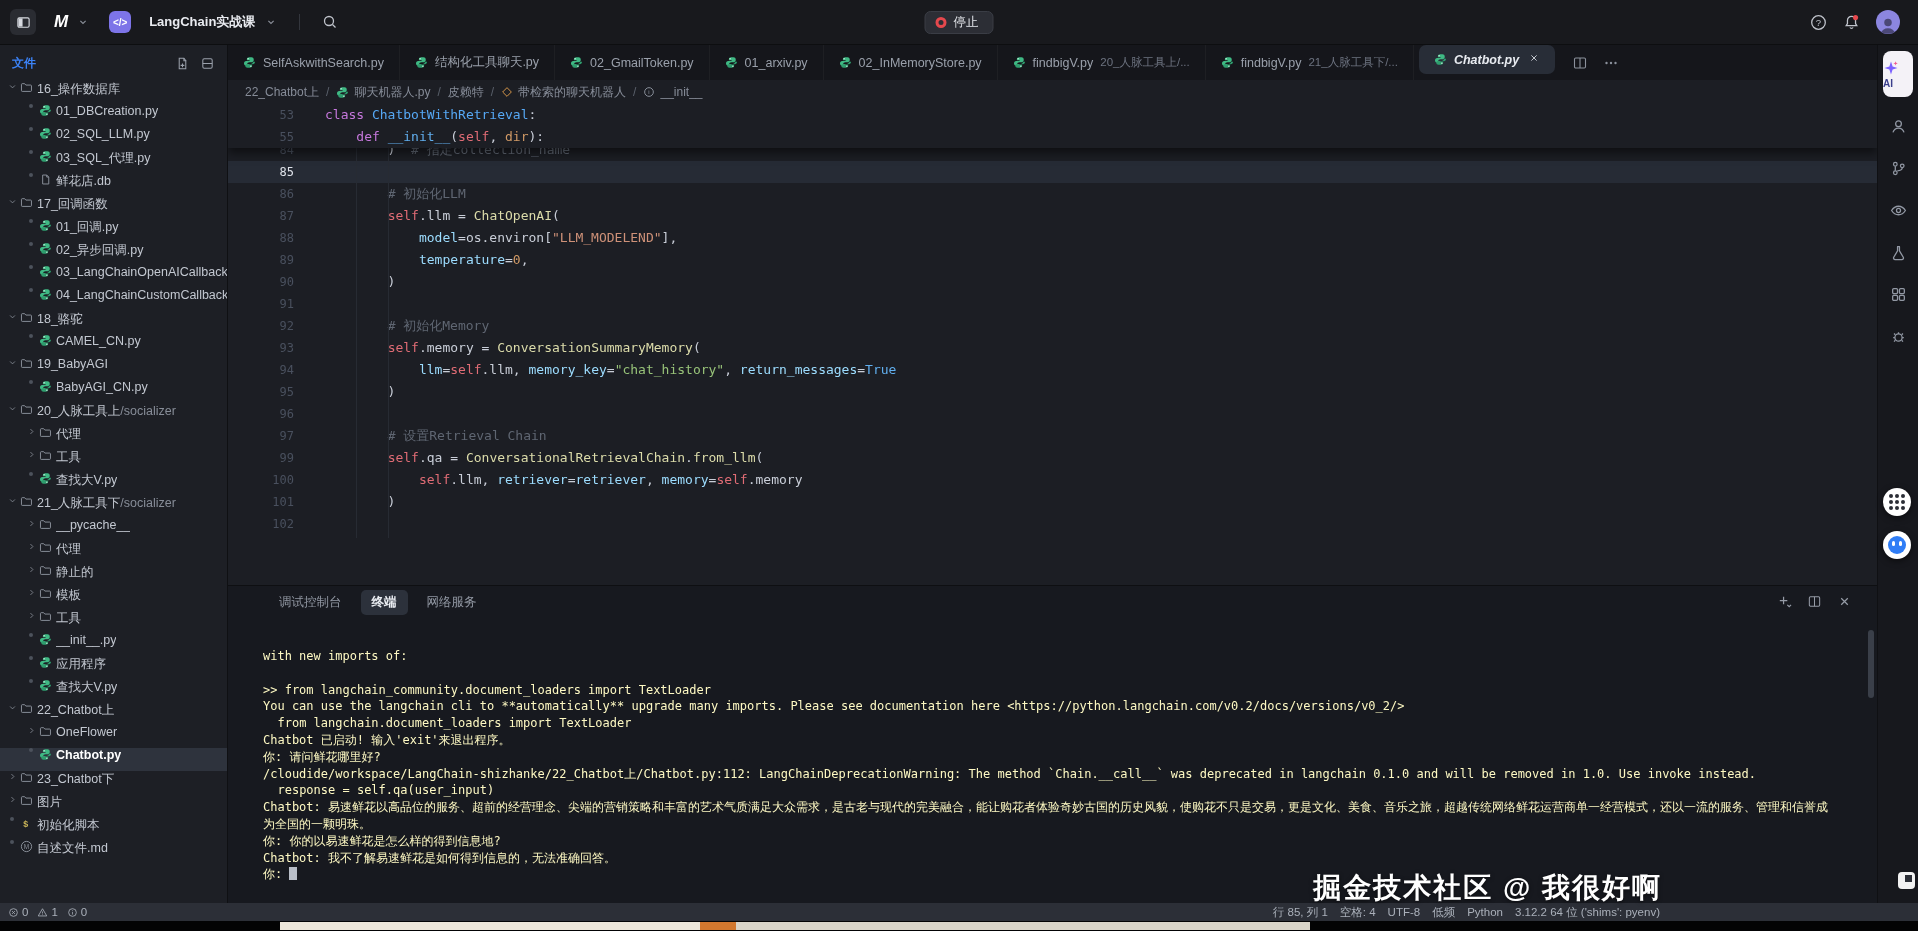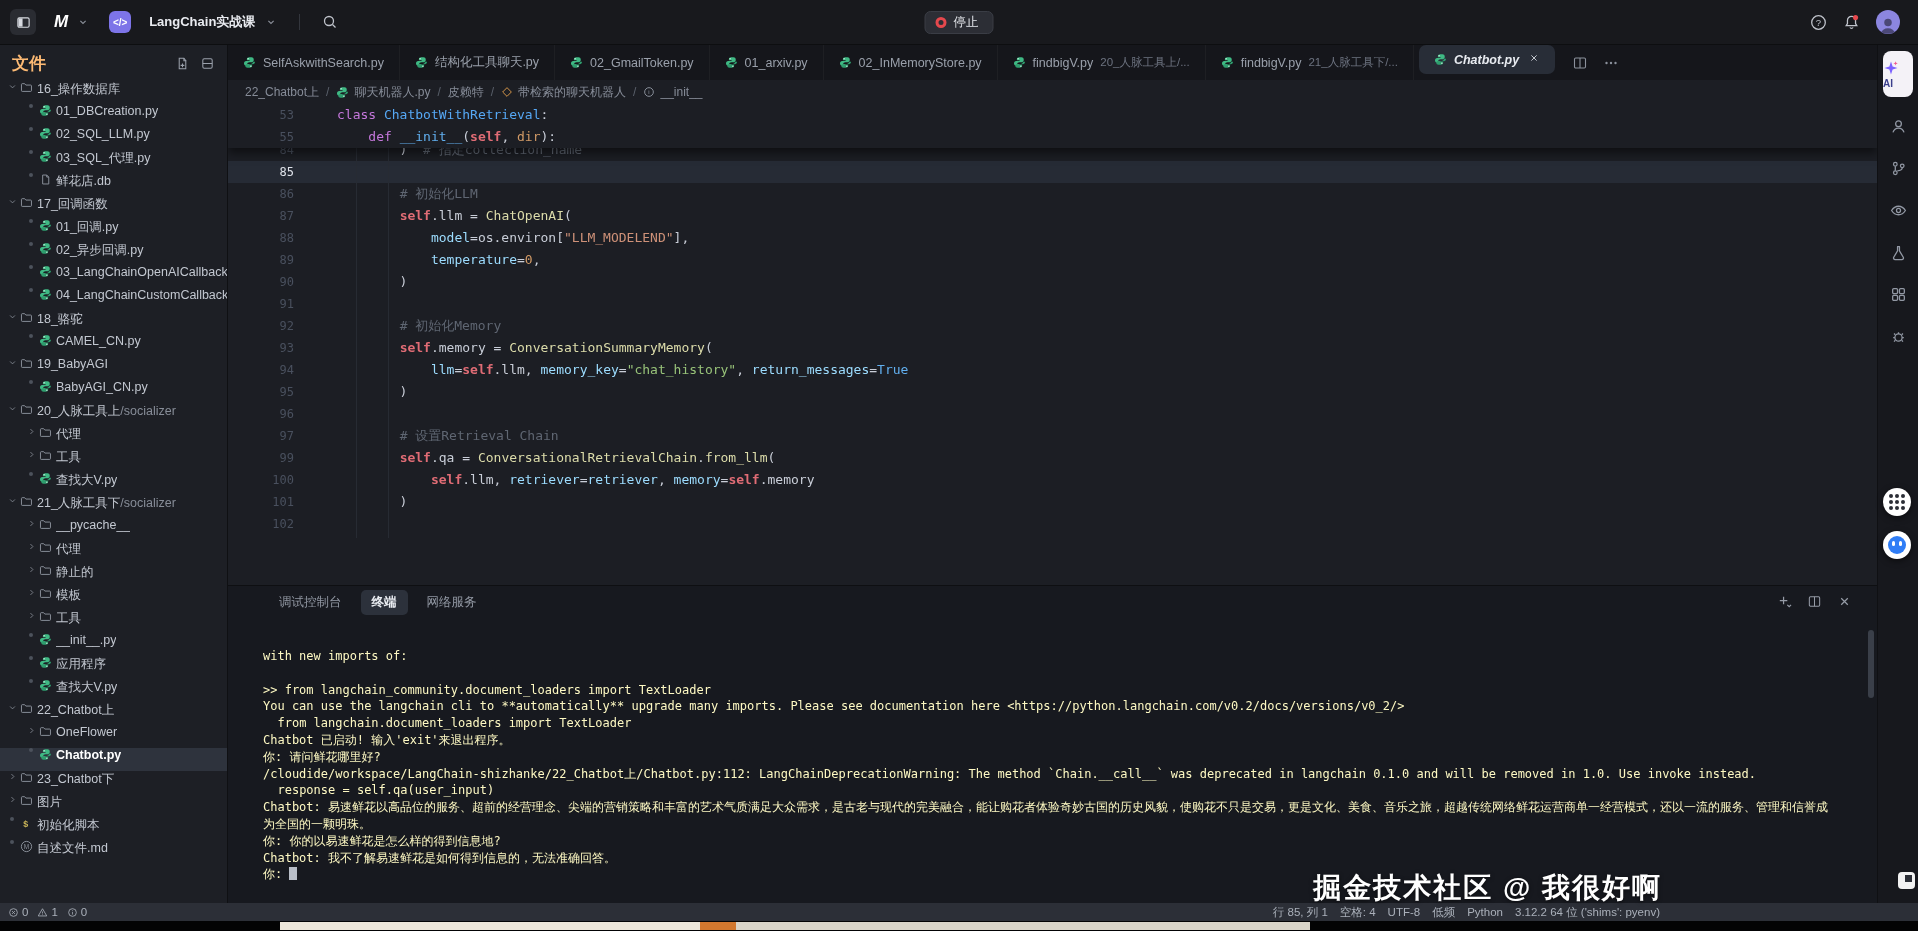--- a/index.html
+++ b/index.html
@@ -20,21 +20,21 @@
   .tb-div{width:1px;height:16px;background:#33363d;margin:0 12px;}
   .tb-search{color:#c0c4cc;}
   #stop-btn{position:absolute;left:50%;top:11px;transform:translateX(-50%);height:23px;padding:0 14px 0 10px;background:#2c2e35;border:1px solid #3a3d45;border-radius:6px;display:flex;align-items:center;gap:7px;color:#e4e7ec;font-size:12.5px;cursor:pointer;}
   .stop-dot{width:11px;height:11px;border:3px solid #e5484d;border-radius:50%;}
   .tb-right{margin-left:auto;display:flex;align-items:center;gap:16px;color:#c0c4cc;}
   .avatar{width:24px;height:24px;border-radius:50%;background:#8c86e0;display:flex;align-items:flex-end;justify-content:center;overflow:hidden;}
 
   
   #sidebar{position:absolute;left:0;top:45px;width:228px;height:858px;background:#1d1f25;border-right:1px solid #0f1013;overflow:hidden;}
   .ex-head{height:36px;display:flex;align-items:center;padding:0 12px;}
-  .ex-title{font-size:17px;font-weight:bold;color:#fdba74;font-family:Liberation Serif, serif;}
+  .ex-title{font-size:12px;font-weight:bold;color:#3b82f6;font-family:Liberation Serif, serif;}
   .ex-actions{margin-left:auto;display:flex;gap:10px;color:#9ba1ac;}
   .trow{height:23px;display:flex;align-items:flex-start;font-size:12.5px;color:#c3c8d1;white-space:nowrap;overflow:hidden;cursor:pointer;}
   .trow .tind{flex:none;}
   .tslot{width:16px;flex:none;display:flex;align-items:center;justify-content:center;color:#8b909a;}
   .dot{width:4px;height:4px;border-radius:50%;background:#4c525c;}
   .ticon{width:17px;flex:none;display:flex;align-items:center;color:#8a909a;}
   .tlabel{overflow:hidden;text-overflow:clip;}
   .tsuf{color:#878d98;}
   .trow.sel{background:#2e333d;color:#fff;font-weight:bold;}
 
@@ -45,32 +45,32 @@
   .tab .sub{color:#6d7380;font-size:11.5px;}
   .tab.active{height:29px;margin:0 5px;background:#282d37;border-radius:7px;border-right:none;color:#e8ebf0;font-style:italic;font-weight:bold;}
   .tab .tclose{color:#c6cad2;margin-left:2px;}
   #tab-actions{display:flex;gap:15px;margin-left:12px;color:#8b919c;}
   #breadcrumb{height:24px;display:flex;align-items:center;gap:7px;padding-left:17px;font-size:12px;color:#868c98;flex:none;background:#1c1e24;white-space:nowrap;}
   .bc-sep{color:#5a606b;}
   .bc-item{display:flex;align-items:center;gap:5px;}
 
   
   #editor{flex:1;position:relative;overflow:hidden;background:#1c1e24;}
-  .cl{display:flex;height:22px;line-height:22px;font-size:13px;gap:12px;}
+  .cl{display:flex;height:22px;line-height:22px;font-size:13px;}
   .ln{width:66px;text-align:right;color:#49505e;flex:none;font-size:12px;}
   .ct{padding-left:31px;white-space:pre;color:#c9ced8;}
   .cl.cur{background:#262b35;}
   .cl.cur .ln{color:#dfe3ea;}
   #sticky{position:relative;z-index:3;background:#1c1e24;box-shadow:0 5px 9px rgba(0,0,0,.5);}
   #partial{height:13px;overflow:hidden;position:relative;z-index:1;}
   #partial .cl{margin-top:-9px;color:#8d93a0;}
   .guide{position:absolute;width:1px;background:#272b33;z-index:0;}
   .tk-k{color:#c678dd;} .tk-cls{color:#56a8f5;text-align:right;} .tk-fn{color:#dcdcaa;}
   .tk-v{color:#9cdcfe;} .tk-s1{color:#ce9178;} .tk-s2{color:#98c379;}
-  .tk-num{color:#d19a66;} .tk-self{color:#e06c75;font-weight:bold;} .tk-com{color:#5f6672;}
+  .tk-num{color:#d19a66;} .tk-self{color:#e06c75;} .tk-com{color:#5f6672;}
   .tk-b{color:#61afef;} .tk-pun{color:#c9ced8;}
 
   
   #terminal{height:318px;flex:none;background:#17191f;border-top:1px solid #0e0f12;position:relative;}
   #term-tabs{height:32px;display:flex;align-items:center;gap:8px;padding-left:40px;font-size:12.5px;color:#9298a3;}
   .ttab{padding:4px 11px;border-radius:5px;cursor:pointer;}
   .ttab.active{background:#2c313b;color:#eaedf2;font-weight:bold;}
   #term-actions{position:absolute;right:25px;top:8px;display:flex;gap:15px;color:#969ca7;align-items:center;}
   #term-body{padding:30px 40px 0 35px;font-size:12px;line-height:16.8px;color:#fef9c3;}
   .tline{white-space:pre-wrap;word-break:break-all;min-height:16.8px;}

